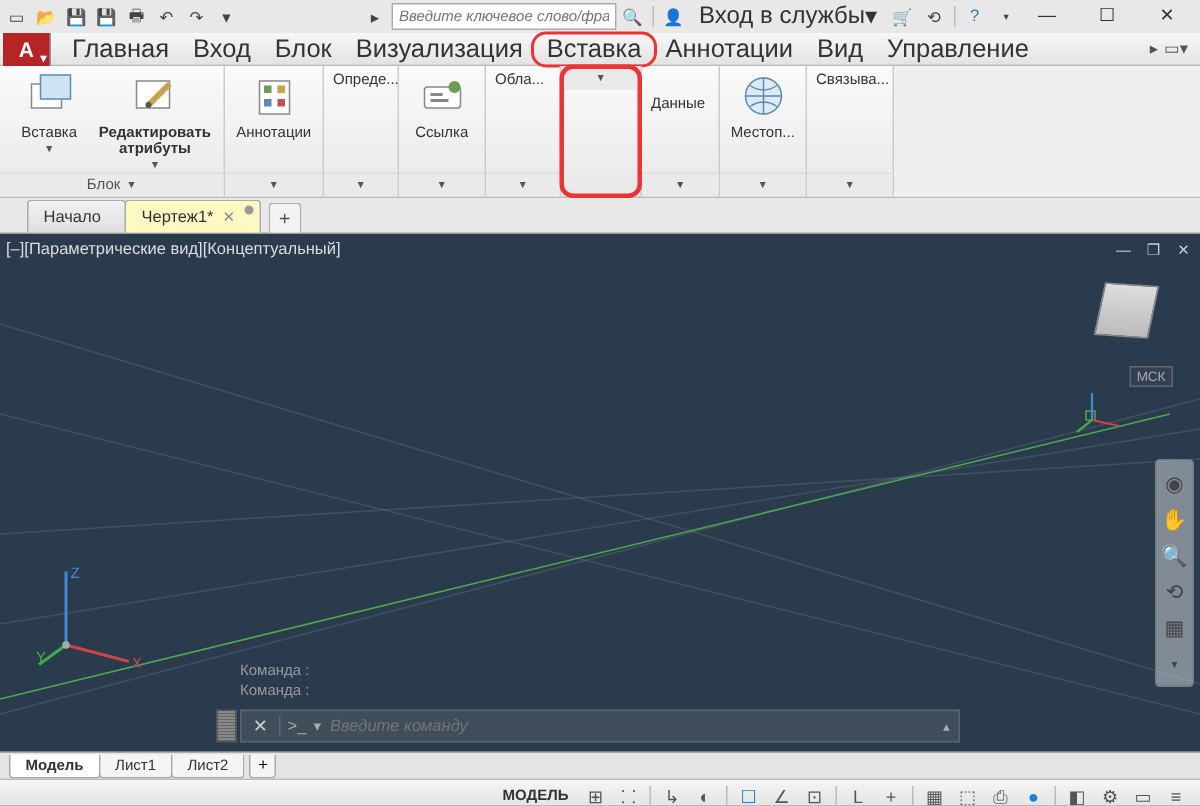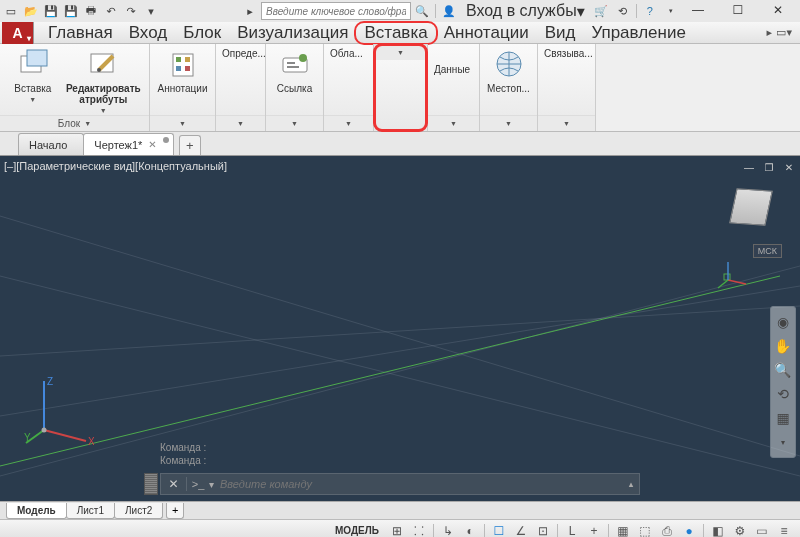--- a/index.html
+++ b/index.html
@@ -39,21 +39,21 @@
   .big-btn .ar { font-size:7px; color:#555; margin-top:2px; }
   .panel-footer-only { width:50px; }
   .panel-footer-only .panel-body { flex-direction:column; }
   .ribbon-rest { flex:1; background:#efefef; }
   .panel-highlight { position:relative; }
   .panel-highlight::after { content:""; position:absolute; inset:-1px; border:3px solid #e33; border-radius:9px; pointer-events:none; }
 
   
   .doc-tabs { height:24px; background:#e8e8e8; display:flex; align-items:flex-end; padding-left:18px; gap:0; border-bottom:1px solid #999; }
   .doc-tab { height:22px; padding:0 16px 0 10px; font-size:11px; color:#333; background:linear-gradient(#f2f2f2,#dedede); border:1px solid #aaa; border-bottom:none; border-top-left-radius:3px; border-top-right-radius:3px; display:flex; align-items:center; gap:6px; cursor:pointer; position:relative; margin-right:-1px; }
-  .doc-tab.active { background:#ffffff; }
+  .doc-tab.active { background:#fef9c3; }
   .doc-tab .x { font-size:10px; color:#888; }
   .doc-tab .pin { width:6px; height:6px; background:#999; border-radius:50%; position:absolute; right:4px; top:3px; }
   .add-tab { width:22px; height:20px; display:flex; align-items:center; justify-content:center; font-size:13px; color:#555; border:1px solid #aaa; background:#f2f2f2; border-bottom:none; margin-left:6px; cursor:pointer; border-radius:3px 3px 0 0; }
 
   
   .viewport { position:relative; height:345px; background:#2a3b4d; overflow:hidden; }
   .view-label { position:absolute; top:4px; left:4px; font-size:11px; color:#ddd; letter-spacing:0; }
   .view-ctrls { position:absolute; top:4px; right:4px; display:flex; gap:6px; }
   .view-ctrls span { width:14px; height:14px; font-size:10px; color:#ccc; display:flex; align-items:center; justify-content:center; cursor:pointer; }
   .viewcube { position:absolute; top:22px; right:20px; width:58px; height:58px; display:flex; align-items:center; justify-content:center; }

